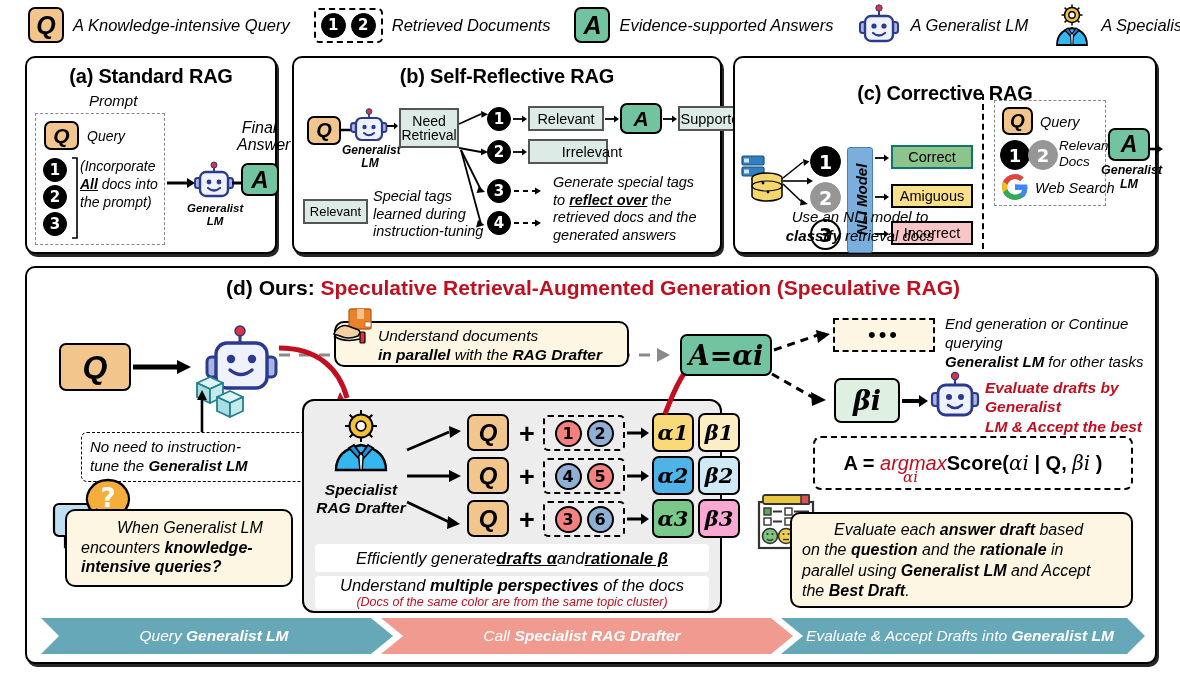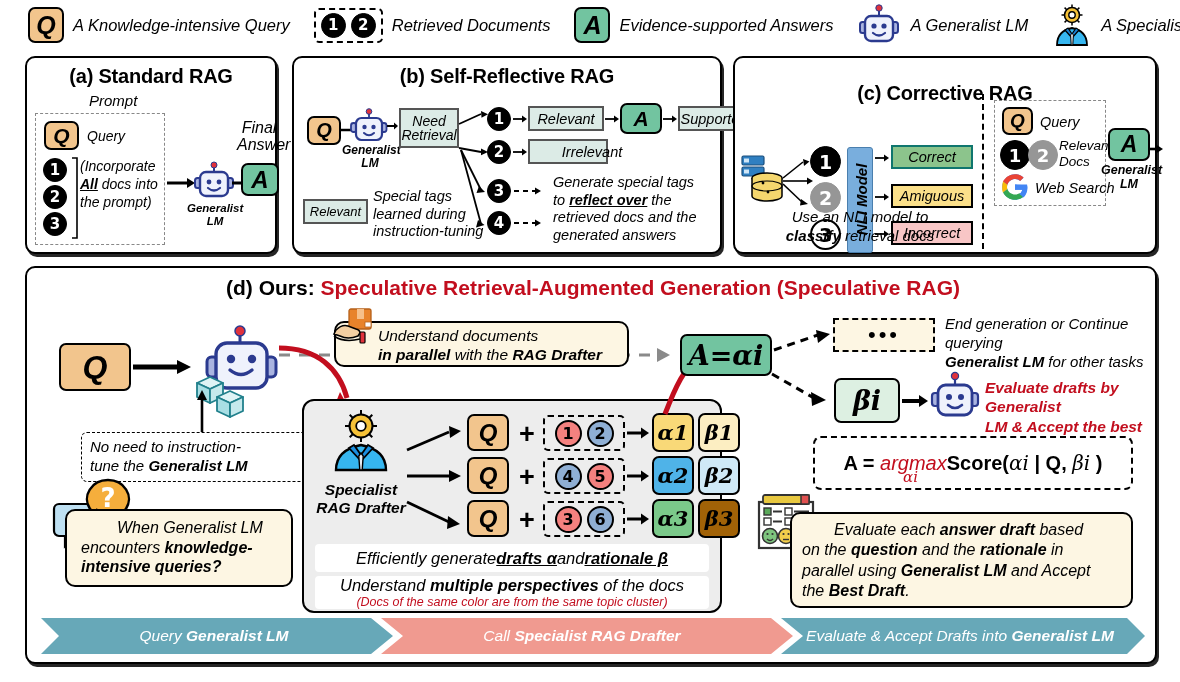--- a/index.html
+++ b/index.html
@@ -49,21 +49,21 @@
   .panel {
     position:absolute; border:2.5px solid #000; border-radius:10px; background:#fff;
     box-shadow: 2px 3px 0 rgba(0,0,0,0.85);
   }
   .panel-title { text-align:center; font-weight:bold; font-size:20px; letter-spacing:-0.2px; }
 
   .dashbox { border:1.6px dashed #888; }
   .dashbox-dk { border:2px dashed #000; }
 
   .tagbox {
-    background:#DCEBE6; border:2px solid #555; font-style:italic;
+    background:#DCEBE6; border:2px solid #555; 
     display:flex; align-items:center; justify-content:center; font-size:14.5px;
   }
   .tagbox.green { background:#8CC48C; border:2px solid #0f766e;}
   .tagbox.yellow { background:#FBE08A; border:2px solid #000;}
   .tagbox.pink { background:#F8C6C6; border:2px solid #000;}
 
   .note {
     background:#FDF6E3; border:2px solid #000; border-radius:10px;
     font-style:italic; line-height:1.22;
   }
@@ -564,21 +564,21 @@
   <div class="abs b" style="left:492px; top:237px; font-size:27px;">+</div>
   <div class="abs docdash" style="left:516px; top:233px; width:82px; height:36px; justify-content:center;">
     <div class="dot red" style="width:27px;height:27px;font-size:16px;">3</div>
     <div class="dot blue" style="width:27px;height:27px;font-size:16px;">6</div>
   </div>
   <svg class="abs" width="22" height="12" style="left:600px; top:245px;">
     <line x1="0" y1="6" x2="14" y2="6" stroke="#000" stroke-width="3"></line>
       <path d="M14 0.5 l8 5.5 l-8 5.5 z" fill="#000"></path>
   </svg>
   <div class="abs gbox" style="left:625px; top:231px; width:42px; height:39px; font-size:21px; background:#7BC98A;">α3</div>
-  <div class="abs gbox" style="left:671px; top:231px; width:42px; height:39px; font-size:21px; background:#a16207;text-align:center;">β3</div>
+  <div class="abs gbox" style="left:671px; top:231px; width:42px; height:39px; font-size:21px; background:#f9a8d4;text-align:center;">β3</div>
 
   <div class="abs whitebar" style="left:288px; top:276px; width:394px; height:28px; font-size:16.5px;">
     <span>Efficiently generate </span>
       <span class="bi u">drafts α</span>
       <span> and </span>
       <span class="bi u">rationale β</span>
   </div>
   <div class="abs whitebar" style="left:288px; top:308px; width:394px; height:33px; flex-direction:column; font-size:16.5px;">
     <div>
       <span>Understand </span><span class="bi">multiple perspectives</span><span> of the docs</span>

